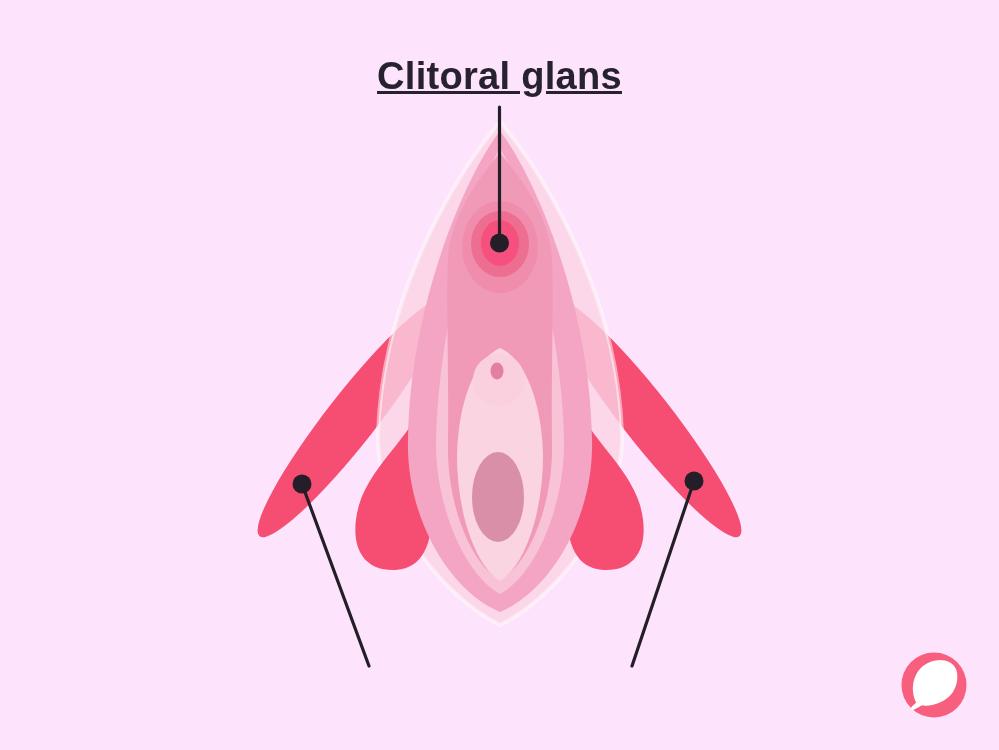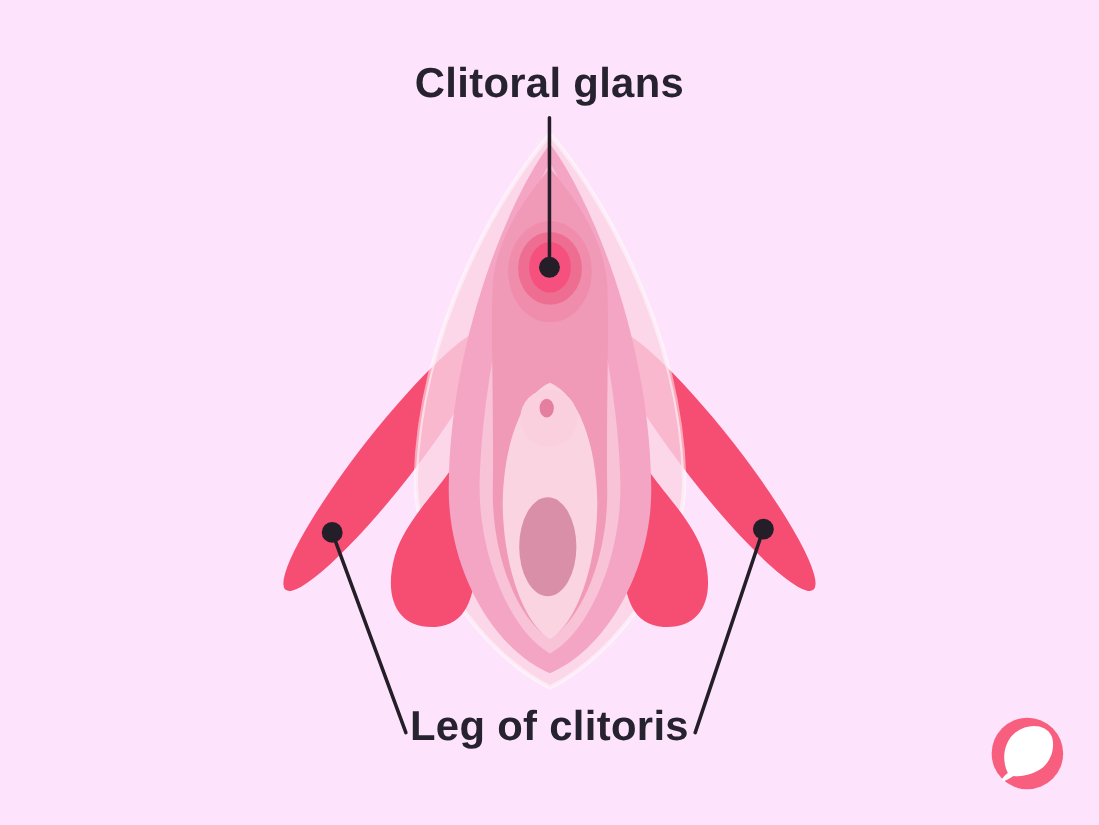--- a/index.html
+++ b/index.html
@@ -28,21 +28,21 @@
     left: 0;
     width: 100%;
     text-align: center;
     font-size: 38px;
     font-weight: 600;
     letter-spacing: 0.3px;
     color: #272230;
     line-height: 1.1;
     user-select: none;
   }
-  .label-top { top: 56px; }
+  .label-top { top: 56px; text-decoration: underline; }
   .label-bottom { top: 641px; }
 </style>
 </head>
 <body>
 
 <div class="stage">
 
   <svg width="999" height="750" viewBox="0 0 999 750">
 
     <g id="crura-left">
@@ -93,15 +93,14 @@
     <g>
       <circle cx="934" cy="685" r="32.5" fill="#F85E7D"></circle>
       <path d="M917,704 C910,692 912,675 923,666 C934,657 951,658 956,669
                C960,680 955,695 943,701 C934,706 923,707 917,704 Z" fill="#FFFFFF"></path>
       <path d="M910,709 C916,701 926,695 934,693 C929,701 920,707 913,710 Z" fill="#FFFFFF"></path>
     </g>
   </svg>
 
   <div class="diagram-label label-top">Clitoral glans</div>
 
-  <div class="diagram-label label-bottom">Leg of clitoris</div>
 
 </div>
 
 </body></html>

